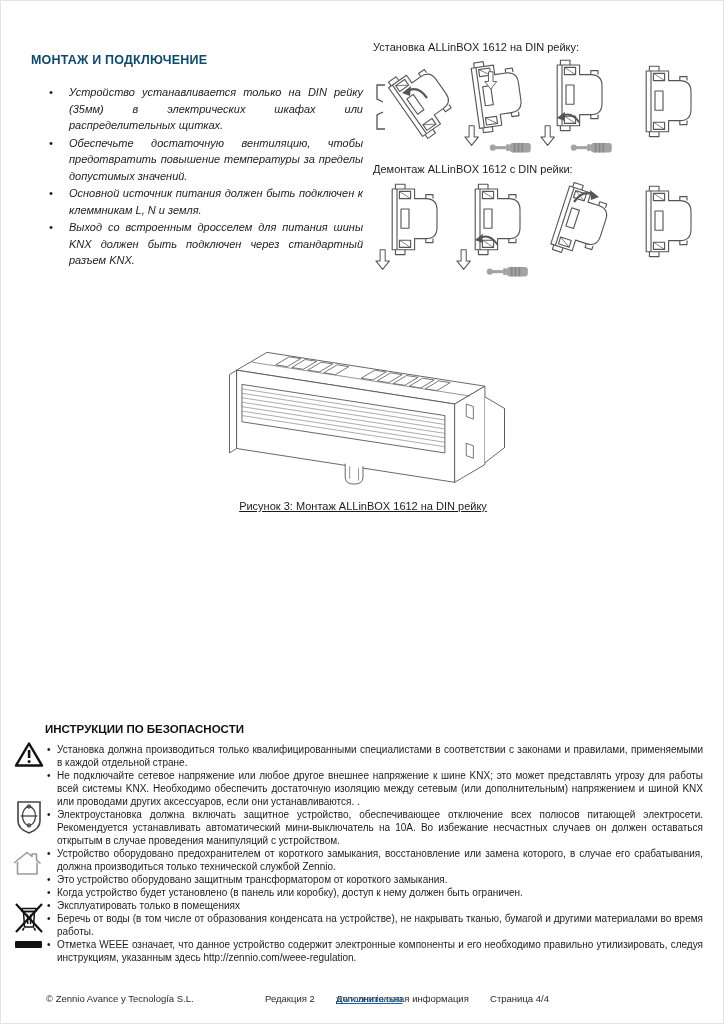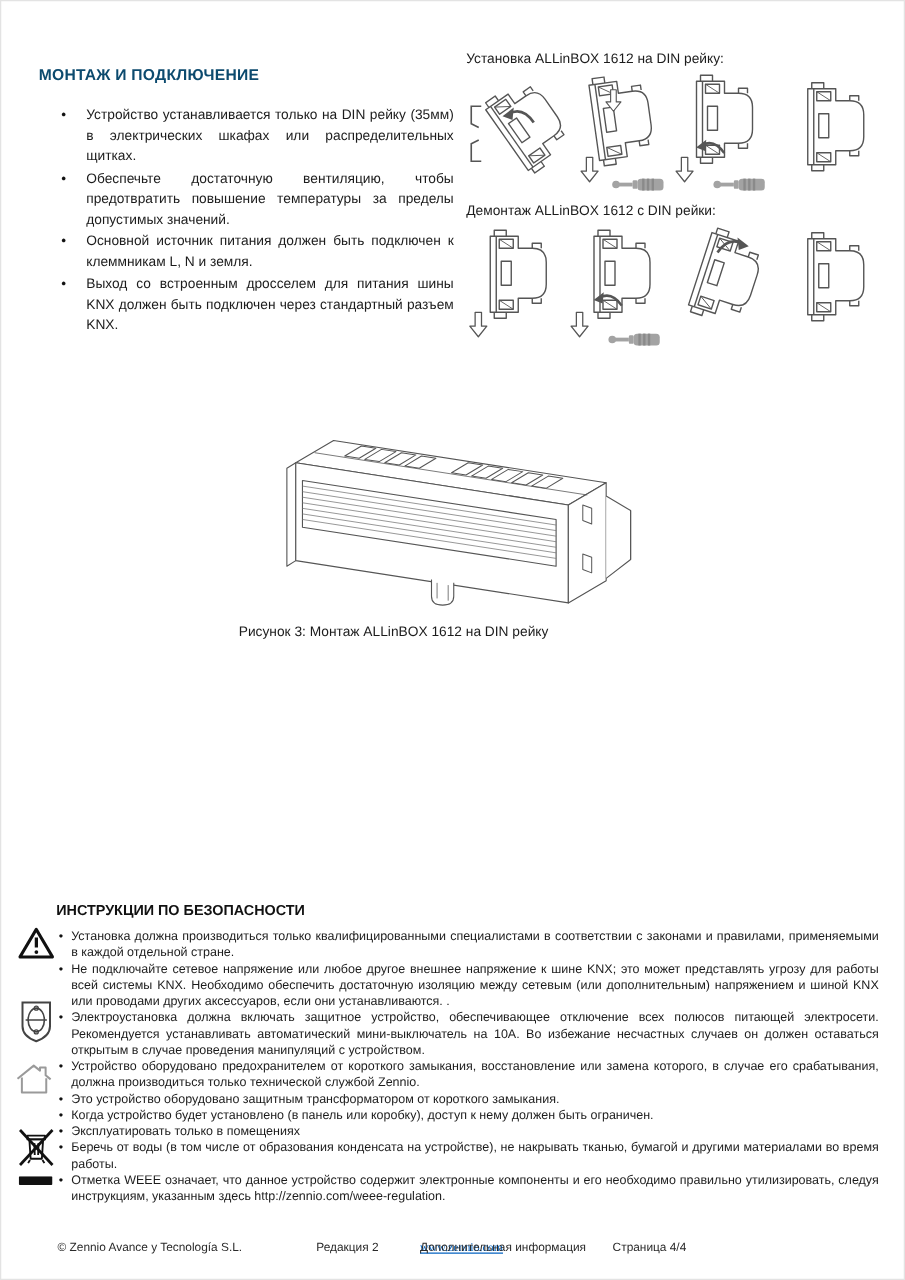--- a/index.html
+++ b/index.html
@@ -15,52 +15,52 @@
     overflow:hidden;
   }
   
   .mounting{position:absolute;left:30px;top:52px;width:342px;}
   .mounting h1{
     font-size:12.5px;font-weight:bold;margin:0;letter-spacing:.2px;color:#0c4a6e;
   }
   .mounting ul{margin:17px 0 0 0;padding:0 0 0 38px;list-style:none;}
   .mounting li{
     position:relative;font-size:11px;line-height:1.5;text-align:justify;
-    margin:0 10px 1px 0;color:#1c1c1c;
+    margin:0 10px 1px 0;color:#1c1c1c;font-style:italic;
   }
   .mounting li::before{
     content:"•";position:absolute;left:-20px;top:0;font-size:11px;color:#111;
   }
   
   .diagrams{position:absolute;left:372px;top:40px;width:330px;}
   .diagram-heading{font-size:11px;text-align:left;margin:0 0 4px 0;color:#1c1c1c;}
   .diagram-row{display:flex;justify-content:space-between;align-items:flex-start;height:104px;}
   .diagram-row svg{display:block;}
   
-  .figure{position:absolute;left:190px;top:314px;width:344px;}
+  .figure{position:absolute;left:190px;top:314px;width:344px;text-align:center;text-decoration:underline;}
   .figure svg{display:block;margin:0 auto;}
   .figure figcaption{font-size:11px;margin-top:7px;color:#1c1c1c;}
   figure{margin:0;}
   
   .safety{position:absolute;left:44px;top:722px;width:658px;}
   .safety h2{font-size:11.5px;font-weight:bold;margin:0 0 8px 0;color:#111;}
   .safety ul{margin:0;padding:0 0 0 12px;list-style:none;}
   .safety li{
     position:relative;font-size:10px;line-height:1.3;text-align:justify;
     color:#1c1c1c;margin:0;
   }
   .safety li::before{
     content:"•";position:absolute;left:-10px;top:0;font-size:10px;color:#111;
   }
   .safety-icons svg{position:absolute;}
   
   .footer{position:absolute;left:0;top:992px;width:588px;height:14px;font-size:9.5px;color:#2a2a2a;}
   .footer span{position:absolute;white-space:nowrap;}
   .f-copyright{left:45px;}
-  .f-revision{left:252px;}
+  .f-revision{left:264px;}
   .f-info{left:335px;text-align:center;}
   .f-pages{right:40px;}
   .f-link{color:#0563c1;text-decoration:underline;cursor:pointer;font-family:Liberation Serif, serif;}
   .hidden-defs{position:absolute;width:0;height:0;overflow:hidden;}
 </style>
 </head>
 <body>
 
 <svg class="hidden-defs" aria-hidden="true">
   <defs>

